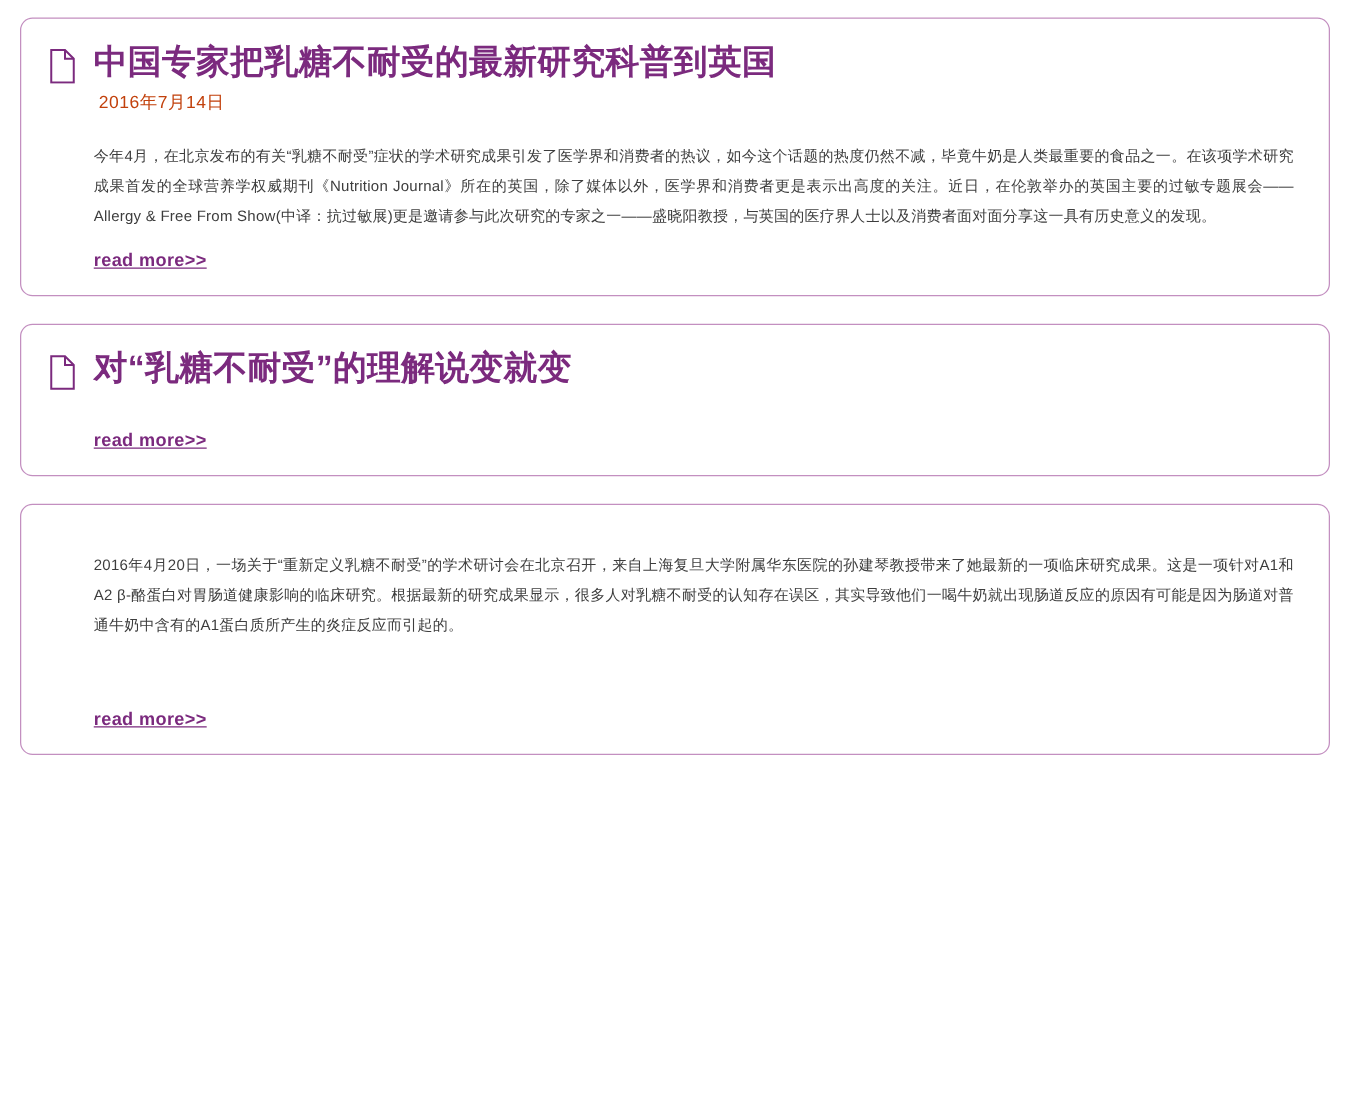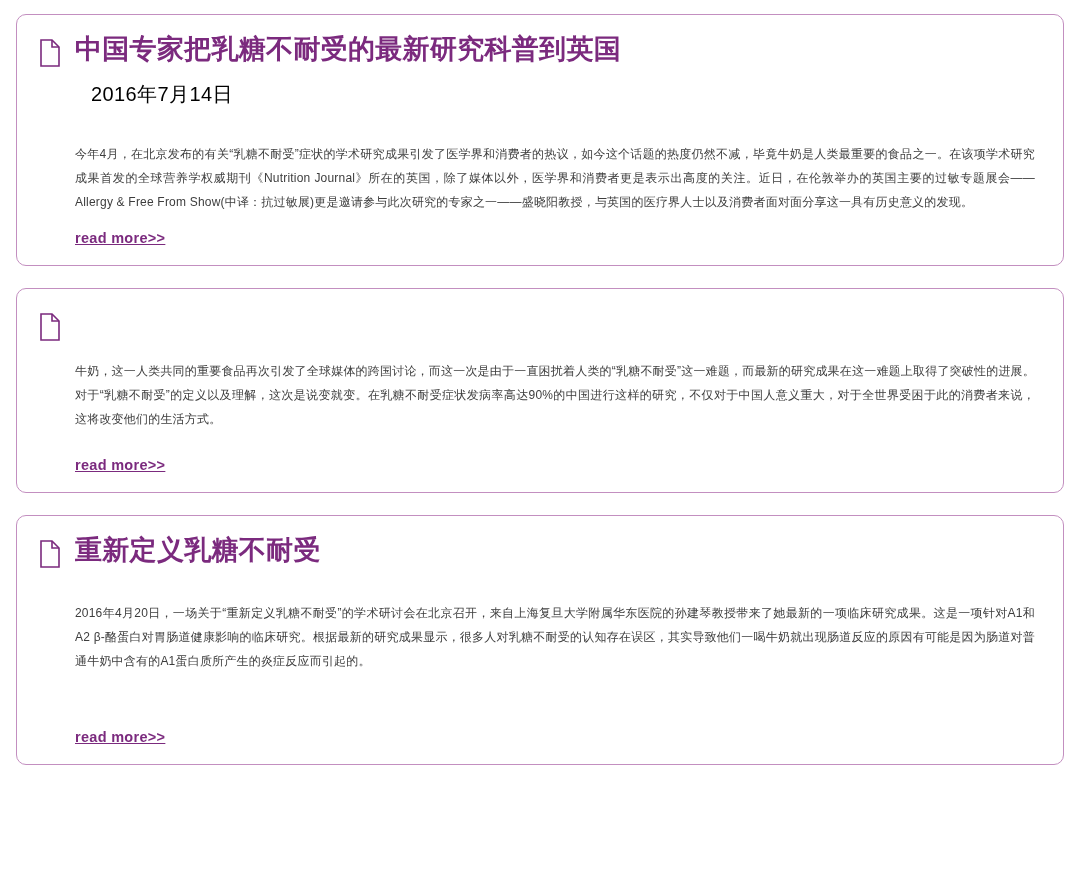--- a/index.html
+++ b/index.html
@@ -46,24 +46,24 @@
   }
   .title {
     font-size: 27px;
     line-height: 1.2;
     font-weight: bold;
     color: #7b2a7e;
     letter-spacing: 0.3px;
     margin: 0 0 8px 0;
   }
   .date {
-    font-size: 20px;
-    color: #000000;
+    font-size: 14px;
+    color: #c2410c;
     letter-spacing: 0.4px;
-    margin: 16px;
+    margin: 4px;
   }
   .body {
     margin-top: 18px;
     padding-left: 36px;
     font-size: 12px;
     line-height: 2.0;
     color: #3d3d3d;
     text-align: justify;
     letter-spacing: 0.2px;
   }
@@ -109,36 +109,24 @@
 
   <div class="card spaced">
     <div class="card-head">
       <span class="doc-icon">
         <svg width="22" height="28" viewBox="0 0 22 28" aria-hidden="true">
           <path d="M2 1 H13 L20 8 V27 H2 Z" fill="none" stroke="#7b2a7e" stroke-width="1.6"></path>
           <path d="M13 1 V8 H20" fill="none" stroke="#7b2a7e" stroke-width="1.6"></path>
         </svg>
       </span>
       <div class="head-text">
+        <h2 class="title">对“乳糖不耐受”的理解说变就变</h2>
       </div>
     </div>
-    <div class="body">牛奶，这一人类共同的重要食品再次引发了全球媒体的跨国讨论，而这一次是由于一直困扰着人类的“乳糖不耐受”这一难题，而最新的研究成果在这一难题上取得了突破性的进展。对于“乳糖不耐受”的定义以及理解，这次是说变就变。在乳糖不耐受症状发病率高达90%的中国进行这样的研究，不仅对于中国人意义重大，对于全世界受困于此的消费者来说，这将改变他们的生活方式。</div>
     <a class="read-more">read more&gt;&gt;</a>
   </div>
 
   <div class="card extra-spaced">
-    <div class="card-head">
-      <span class="doc-icon">
-        <svg width="22" height="28" viewBox="0 0 22 28" aria-hidden="true">
-          <path d="M2 1 H13 L20 8 V27 H2 Z" fill="none" stroke="#7b2a7e" stroke-width="1.6"></path>
-          <path d="M13 1 V8 H20" fill="none" stroke="#7b2a7e" stroke-width="1.6"></path>
-        </svg>
-      </span>
-      <div class="head-text">
-        <h2 class="title">重新定义乳糖不耐受</h2>
-        <p class="date"></p>
-      </div>
-    </div>
     <div class="body">2016年4月20日，一场关于“重新定义乳糖不耐受”的学术研讨会在北京召开，来自上海复旦大学附属华东医院的孙建琴教授带来了她最新的一项临床研究成果。这是一项针对A1和A2 β-酪蛋白对胃肠道健康影响的临床研究。根据最新的研究成果显示，很多人对乳糖不耐受的认知存在误区，其实导致他们一喝牛奶就出现肠道反应的原因有可能是因为肠道对普通牛奶中含有的A1蛋白质所产生的炎症反应而引起的。</div>
     <a class="read-more">read more&gt;&gt;</a>
   </div>
 
 </div>
 
 </body></html>

